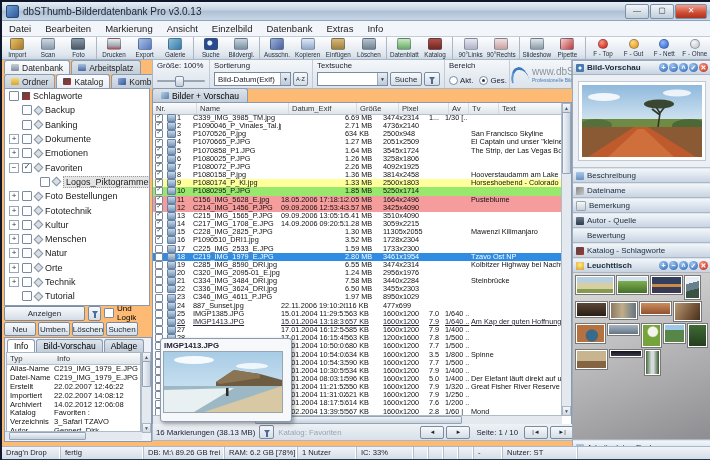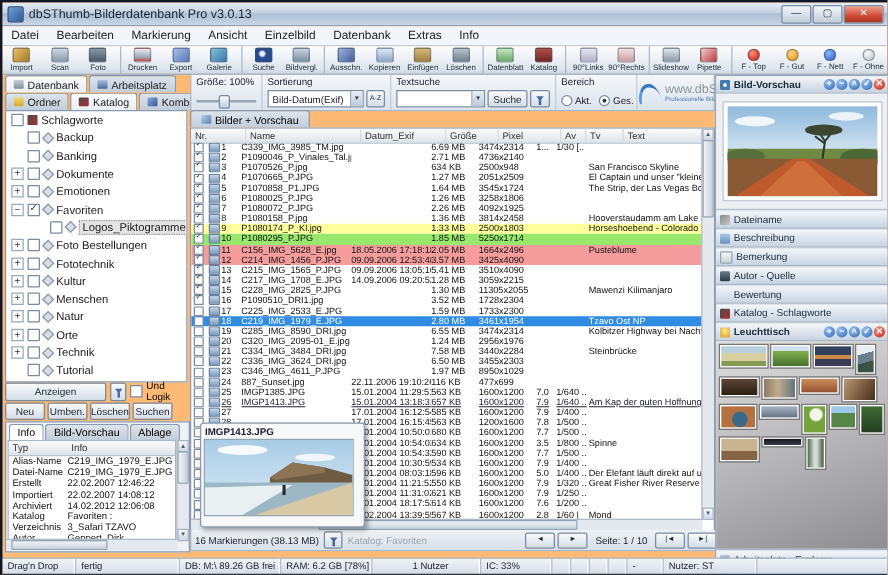--- a/index.html
+++ b/index.html
@@ -1239,28 +1239,28 @@
         <polygon points="26,72 56,44 62,44 92,72" fill="#cf6f3c"></polygon>
         <path d="M76 42 L78 28 L74 22 M78 28 L84 20 M78 30 L70 24" stroke="#2e3626" stroke-width="1.6" fill="none"></path>
         <ellipse cx="77" cy="19" rx="15" ry="4.5" fill="#3a4630"></ellipse>
       </svg>
     </div>
 
     <div>
 
     <div class="rpsection">
           <div class="rphead">
+            <span class="ric ric-note"></span>
+            <span>Beschreibung</span>
+          </div>
+        </div>
+        <div class="rpsection">
+          <div class="rphead">
             <span class="ric ric-tag"></span>
             <span>Dateiname</span>
-          </div>
-        </div>
-        <div class="rpsection">
-          <div class="rphead">
-            <span class="ric ric-note"></span>
-            <span>Beschreibung</span>
           </div>
         </div>
         <div class="rpsection">
           <div class="rphead">
             <span class="ric ric-page"></span>
             <span>Bemerkung</span>
           </div>
         </div>
         <div class="rpsection">
           <div class="rphead">
@@ -1352,21 +1352,21 @@
       <rect x="62" y="36" width="2.5" height="8" fill="#2a2a2a"></rect>
     </svg>
   </div>
 
   <div class="statusbar">
 
   <div class="scell" style="width: 54px;">Drag'n Drop</div>
       <div class="scell" style="width: 78px;">fertig</div>
       <div class="scell" style="width: 76px;">DB: M:\ 89.26 GB frei</div>
       <div class="scell" style="width: 68px;">RAM: 6.2 GB [78%]</div>
-      <div class="scell" style="width: 54px; margin-left: 28px;">1 Nutzer</div>
+      <div class="scell" style="width: 54px;">1 Nutzer</div>
       <div class="scell" style="width: 52px;">IC: 33%</div>
       <div class="scell" style="width: 10px;"></div>
       <div class="scell" style="width: 10px;"></div>
       <div class="scell" style="width: 10px;"></div>
       <div class="scell" style="width: 10px;"></div>
       <div class="scell" style="width: 24px;">-</div>
       <div class="scell" style="width: 70px;">Nutzer: ST</div>
       <div class="scell" style="width: 160px;"></div>
     </div>
   <div class="bottomedge"></div>

